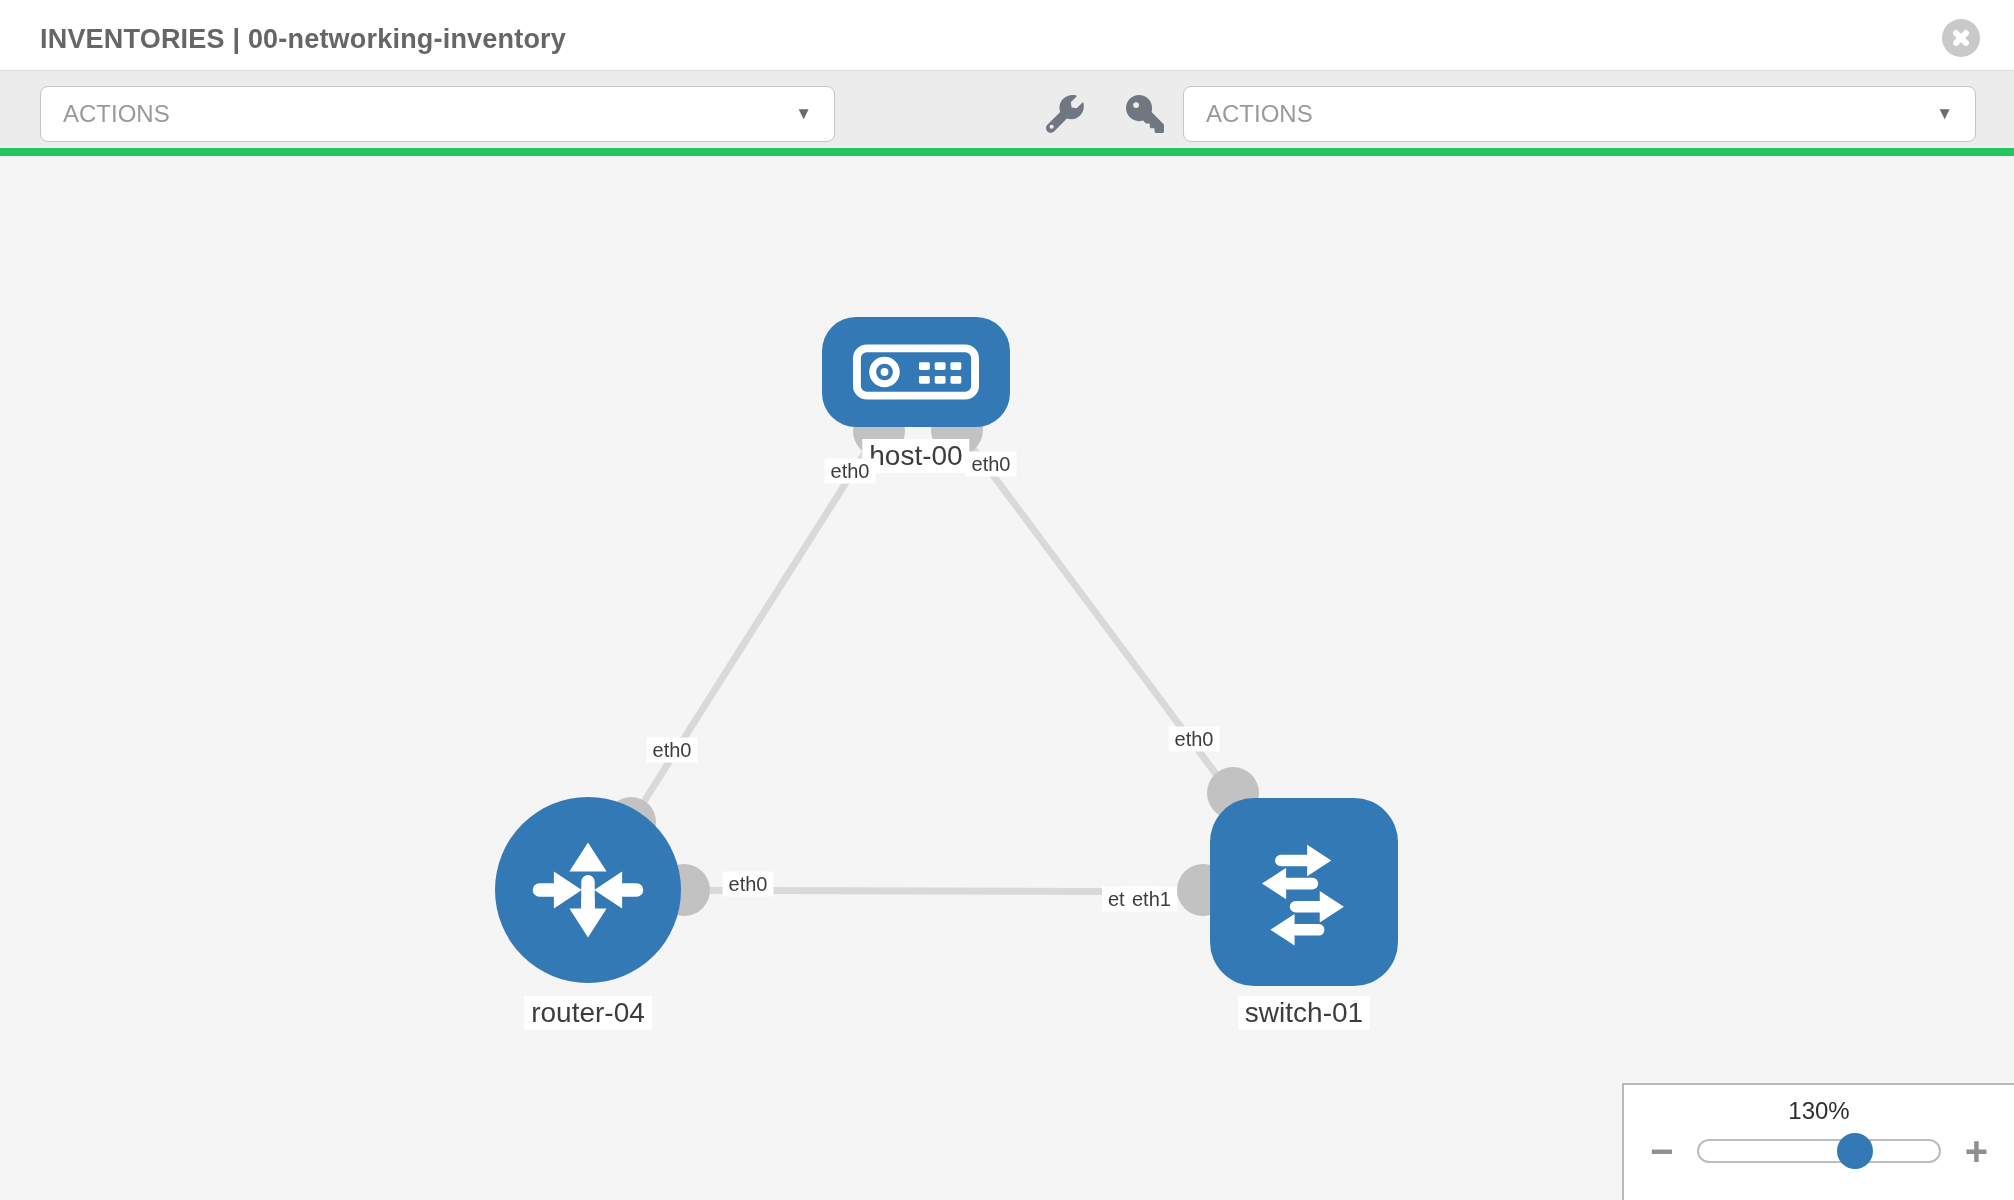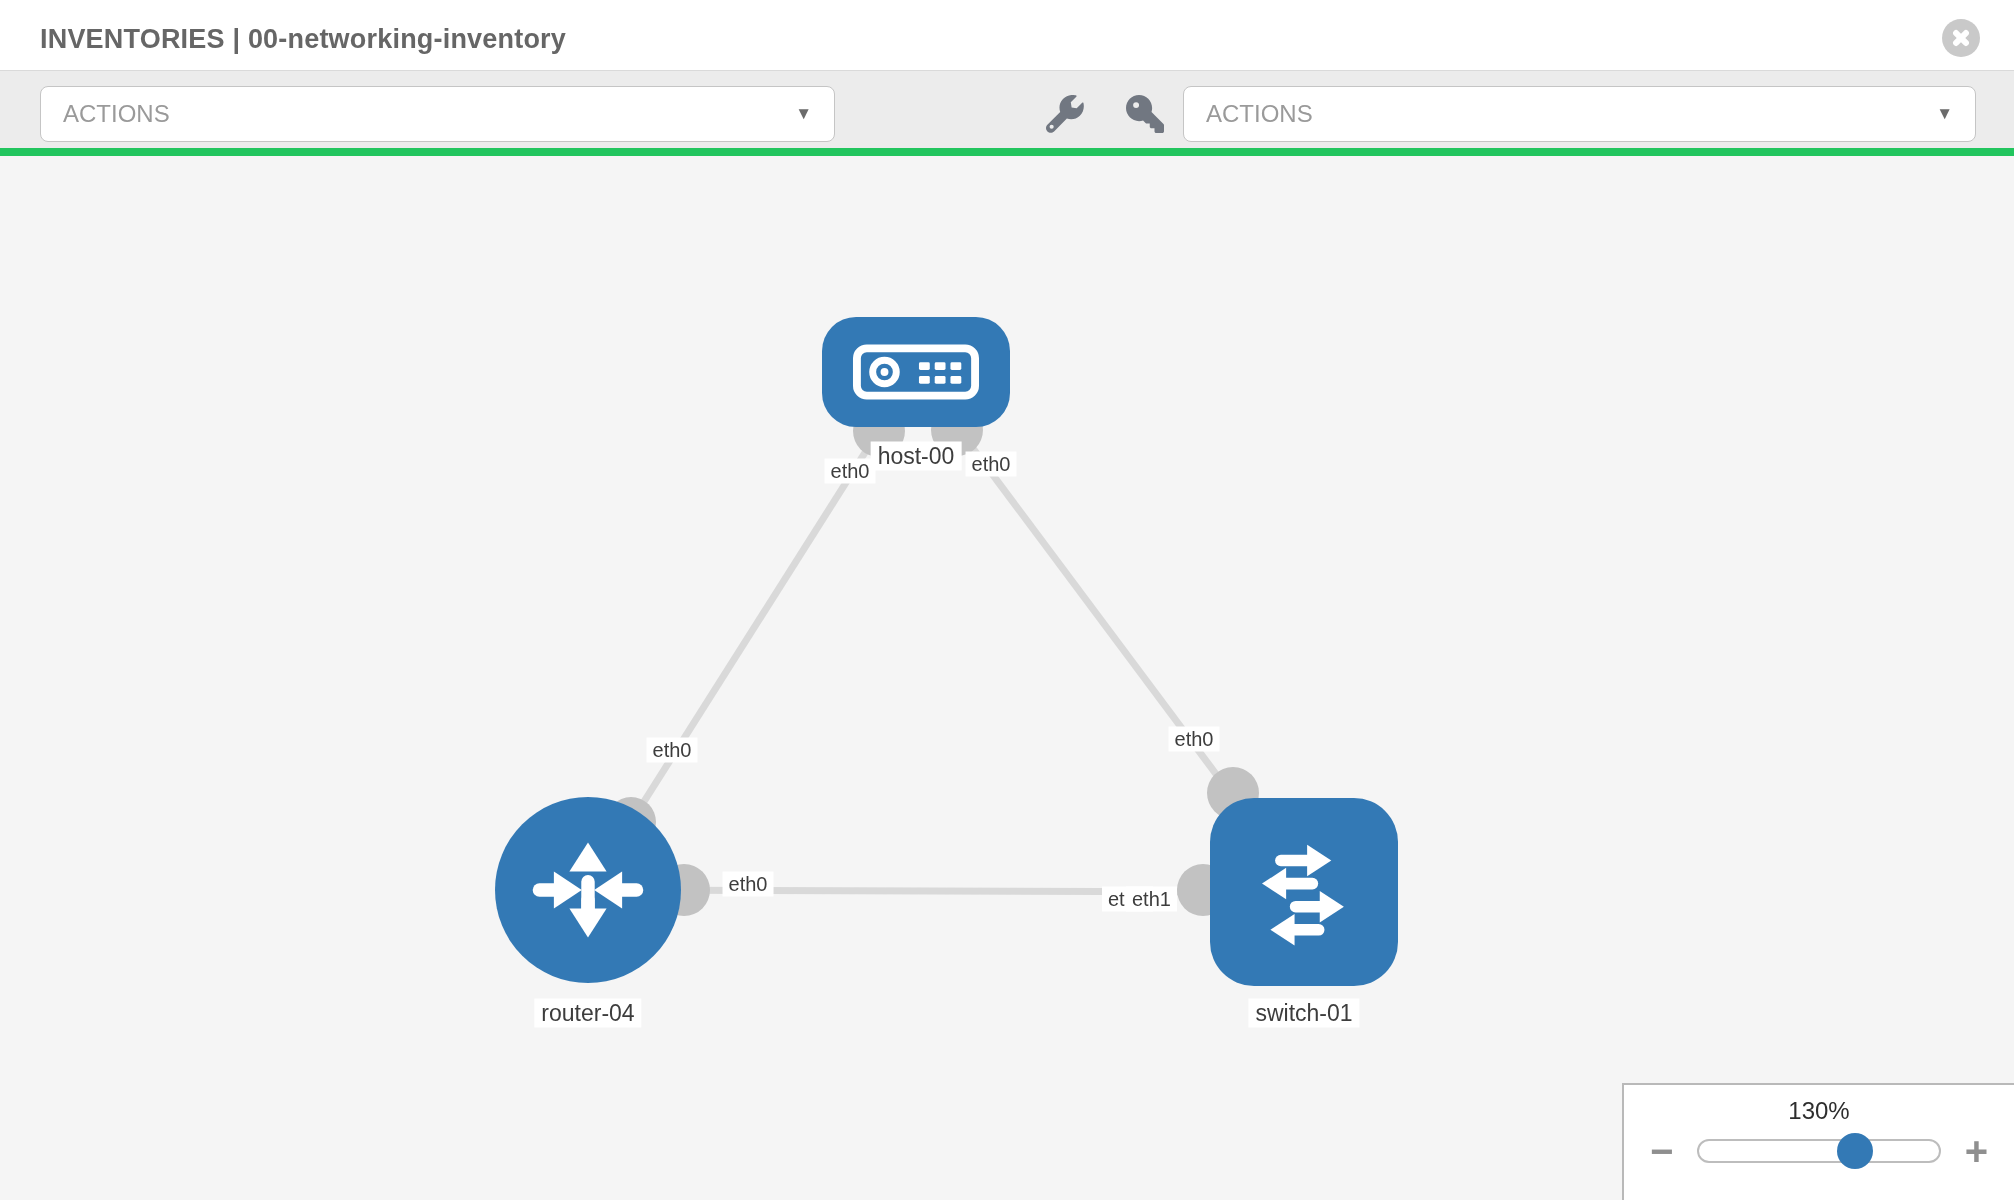--- a/index.html
+++ b/index.html
@@ -40,21 +40,21 @@
 
   .node { position:absolute; background:#3379b5; display:flex;
     align-items:center; justify-content:center; cursor:pointer; }
   .node svg { display:block; }
   .node-host   { left:822px;  top:161px; width:188px; height:110px; border-radius:34px; }
   .node-router { left:495px;  top:641px; width:186px; height:186px; border-radius:50%; }
   .node-switch { left:1210px; top:642px; width:188px; height:188px; border-radius:44px; }
 
   .node-label, .eth-label { position:absolute; background:#fff; color:#3d3d3d;
     white-space:nowrap; transform:translate(-50%,-50%); }
-  .node-label { font-size:23px; padding:1px 7px; }
+  .node-label { font-size:28px; padding:1px 7px; }
   .eth-label  { font-size:20px; padding:1px 6px; }
   .lbl-host        { left:916px;  top:300px; }
   .lbl-router      { left:588px;  top:857px; }
   .lbl-switch      { left:1304px; top:857px; }
   .eth-host-left   { left:850px;  top:315px; }
   .eth-host-right  { left:991px;  top:308px; }
   .eth-link-router { left:672px;  top:594px; }
   .eth-link-switch { left:1194px; top:583px; }
   .eth-router-right{ left:748px;  top:728px; }
   .eth-overlap { position:absolute; left:1102px; top:728px; height:30px; }

